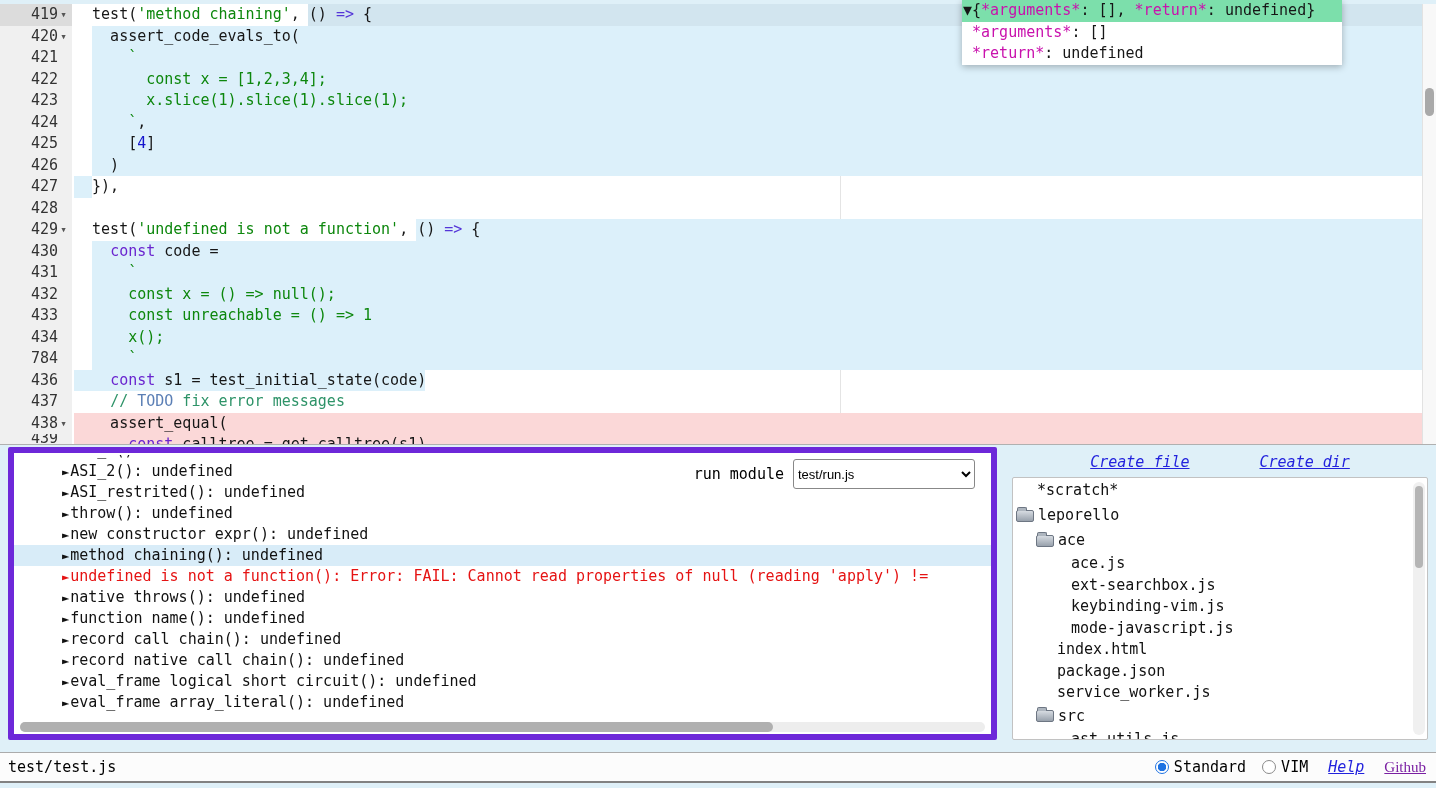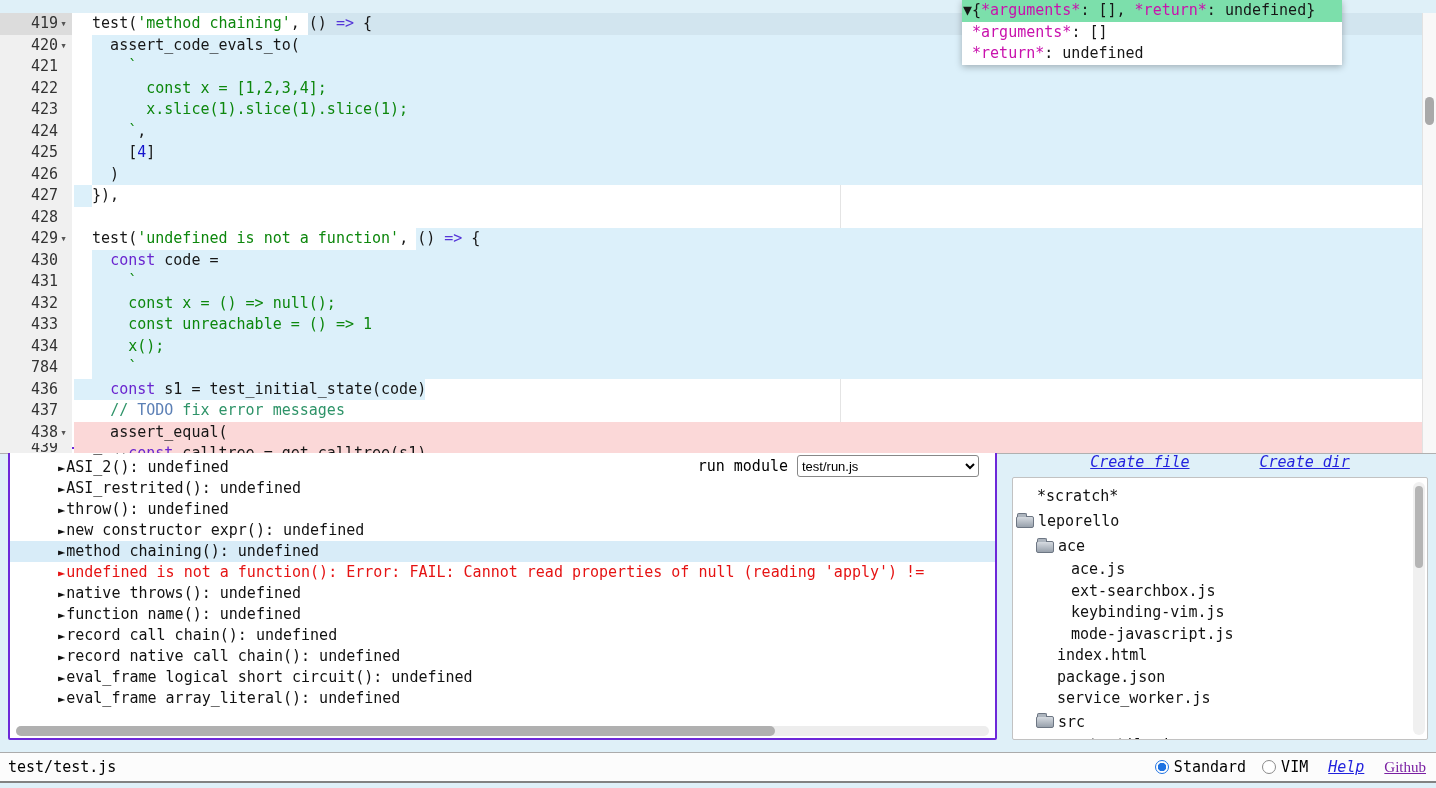--- a/index.html
+++ b/index.html
@@ -1,21 +1,21 @@
 <!DOCTYPE html>
 <html style="--page_bg: #dff0f8; --accent_highlight_body: #dcf0fa; --accent_highlight_call: #d2e5ef; --accent_highlight_error: #fbd8d8; --selected_row: #d8ecf8; --tooltip_selected_green: #7cdfab; --magenta: #c911ad; --string_green: #0d870d; --keyword_purple: #6a25cf; --arrow_purple: #5535d8; --number_blue: #1515cd; --comment_green: #2e9368; --todo_blue: #5b7fb5; --error_red: #e51313; --link_blue: #2222dd; --link_visited_purple: #7a1fa2; --radio_blue: #1e72e2;"><head>
 <meta charset="utf-8">
 <style>
   * { box-sizing: border-box; margin: 0; padding: 0; }
   html,body { width:1436px; height:788px; overflow:hidden; }
   body { background: var(--page_bg); font-family:"DejaVu Sans Mono", monospace; }
   #app { position:relative; width:1436px; height:788px; }
 
   
-  #editor { position:absolute; left:0; top:13px; width:1436px; height:441px;
+  #editor { position:absolute; left:0; top:4px; width:1436px; height:441px;
             background:#fff; border-bottom:1px solid #b0b0b0; overflow:hidden; }
   #print-margin { position:absolute; left:840px; top:0; bottom:0; width:1px;
                   background:#e4e4e4; z-index:0; }
   .ed-line { position:relative; display:flex; height:21.5px; line-height:21.5px;
              font-size:15px; z-index:1; }
   .ed-clipped { height:10px; overflow:hidden; }
   .gutter { width:72px; flex:0 0 72px; background:#f0f0f0; color:#333;
             display:flex; justify-content:flex-end; align-items:center;
             padding-right:3px; z-index:2; }
   .gutter-active { background:#dcdcdc; }
@@ -43,48 +43,48 @@
   
   #value-tooltip { position:absolute; left:962px; top:0; width:380px; z-index:10;
                    background:#fff; box-shadow:0 2px 7px rgba(0,0,0,.28);
                    font-size:15px; }
   .tt-row { height:21.5px; line-height:21.5px; white-space:pre; padding-left:1px; }
   .tt-selected { background: var(--tooltip_selected_green); }
   .tok-magenta { color: var(--magenta); }
 
   
   #console-panel { position:absolute; left:8px; top:447px; width:989px; height:293px;
-                   background:#fff; border:2px solid #6d28d9; border-radius:2px;
+                   background:#fff; border:6px solid #6d28d9; border-radius:2px;
                    overflow:hidden; }
   #console-list { padding-top:2px; }
   .con-item { height:21px; line-height:21px; font-size:15px; padding-left:48px;
               white-space:nowrap; overflow:hidden; color:#111; }
   .con-item .arrow { font-size:12px; margin-right:1px; }
   .con-selected { background: var(--selected_row); }
   .con-error { color: var(--error_red); }
   .con-clipped-top { height:6px; overflow:hidden; }
   .con-clipped-top .inner { display:block; margin-top:-15px; }
   #run-module-row { position:absolute; top:6px; right:16px; display:flex;
                     align-items:center; gap:9px; font-size:15px; }
-  #run-module-select { width:182px; height:22px; font-family:"Liberation Sans",sans-serif;
+  #run-module-select { width:182px; height:30px; font-family:"Liberation Sans",sans-serif;
                        font-size:13px; border:1px solid #888; border-radius:3px;
                        background:#fff; }
   #console-hscroll { position:absolute; left:6px; right:6px; bottom:2px; height:10px;
                      background:#ededed; border-radius:5px; }
   #console-hscroll-thumb { position:absolute; left:0; top:0; height:10px; width:78%;
                            background:#b0b0b0; border-radius:5px; }
 
   
   #files-panel { position:absolute; left:1012px; top:447px; width:416px; height:293px; }
   #files-header { height:30px; display:flex; justify-content:center; gap:70px;
                   align-items:center; font-size:15px; }
   #files-header a { color: var(--link_blue); }
   #files-body { position:relative; height:263px; background:#fff;
                 border:1px solid #c2c2c2; border-radius:2px; overflow:hidden;
-                padding-top:6px; }
+                }
   .ft-row { display:flex; align-items:center; font-size:15px; color:#111;
             white-space:pre; }
   .ft-file { height:21.5px; line-height:21.5px; }
   .ft-folder, .ft-scratch { height:25px; line-height:25px; }
   .ft-scratch { padding-left:24px; }
   .ft-folder.lvl0 { padding-left:3px; }
   .ft-folder.lvl1 { padding-left:23px; }
   .ft-file.lvl1 { padding-left:44px; }
   .ft-file.lvl2 { padding-left:58px;align-items:center; }
   .folder-icon { position:relative; width:18px; height:12px; margin-right:4px;

